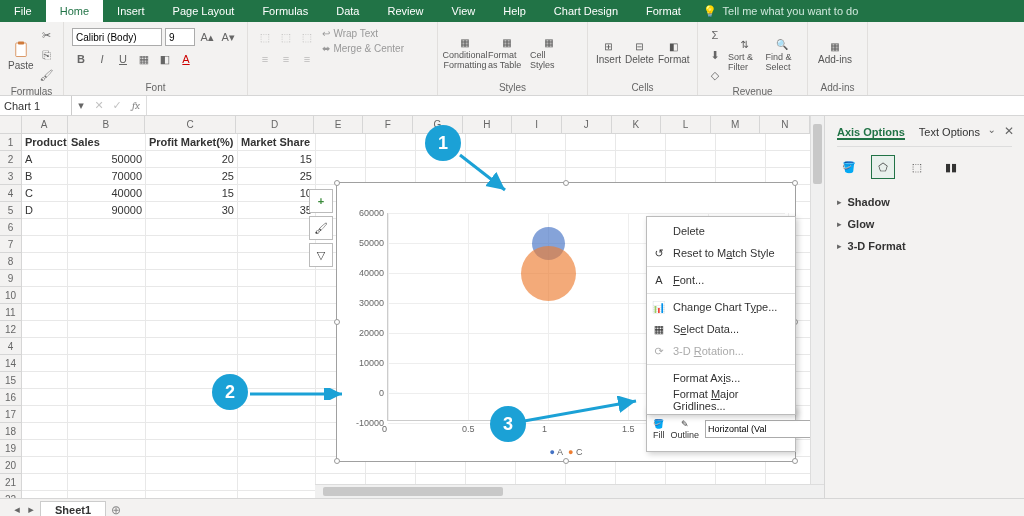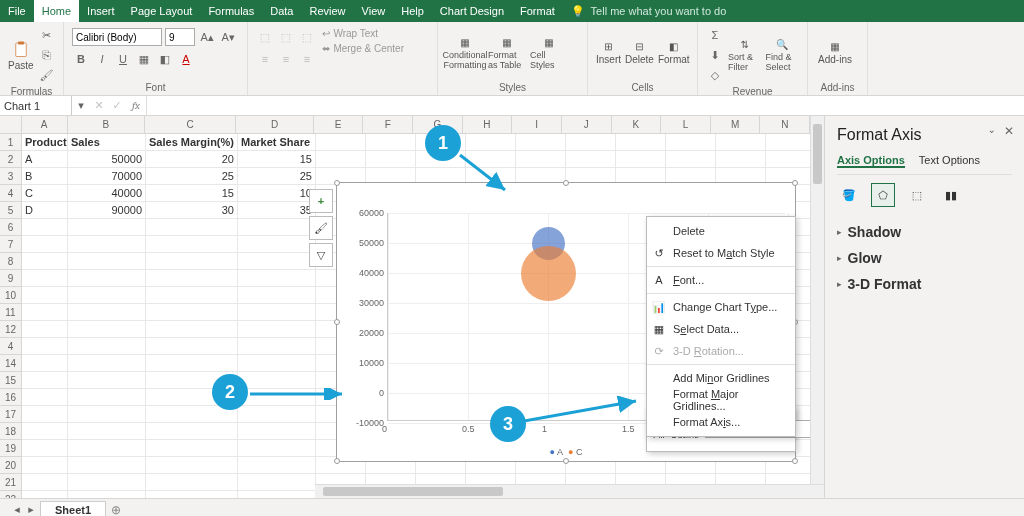--- a/index.html
+++ b/index.html
@@ -1,18 +1,18 @@
 <!DOCTYPE html>
 <html><head>
 <meta charset="utf-8">
 <style>
 *{box-sizing:border-box;margin:0;padding:0;font-family:"Segoe UI",Arial,sans-serif;user-select:none}
 body{width:1024px;height:516px;overflow:hidden;background:#fff;font-size:11px;color:#333}
 .titlebar{height:22px;background:#217346;display:flex;align-items:center}
-.tab{height:100%;display:flex;align-items:center;padding:0 8px;color:#fff;font-size:11px}
+.tab{height:100%;display:flex;align-items:center;padding:0 14px;color:#fff;font-size:11px}
 .tab.file{background:#217346}
 .tab.active{background:#fff;color:#217346}
 .tellme{color:#cfe8dc;margin-left:8px;display:flex;align-items:center;gap:6px}
 .ribbon{height:74px;background:#f3f2f1;border-bottom:1px solid #d6d6d6;display:flex}
 .group{border-right:1px solid #e1dfdd;padding:4px 8px 0;display:flex;flex-direction:column;justify-content:space-between}
 .glabel{text-align:center;font-size:10px;color:#666;padding:2px 0}
 .gicons{display:flex;align-items:center;gap:4px;flex:1}
 .bigbtn{display:flex;flex-direction:column;align-items:center;justify-content:center;width:38px;font-size:10px;gap:2px;color:#555}
 .bigbtn svg{width:18px;height:18px}
 .row{display:flex;align-items:center;gap:3px}
@@ -53,21 +53,21 @@
 .minisel{flex:1;height:18px;border:1px solid #ababab;font-size:9px;padding:0 2px;background:#fff}
 .annotation{position:absolute;width:36px;height:36px;border-radius:50%;background:#1ba1d6;color:#fff;display:flex;align-items:center;justify-content:center;font-size:18px;font-weight:700;z-index:20}
 .arrow{position:absolute;z-index:19}
 .pane{width:200px;background:#f3f2f1;border-left:1px solid #d6d6d6;padding:10px 12px}
 .panetitle{font-size:16px;color:#222;margin-bottom:10px}
 .panetabs{display:flex;gap:14px;font-size:11px;border-bottom:1px solid #ddd;padding-bottom:6px;margin-bottom:8px}
 .panetab.active{color:#217346;border-bottom:2px solid #217346;font-weight:600}
 .paneicons{display:flex;gap:10px;margin-bottom:12px}
 .paneicon{width:24px;height:24px;display:flex;align-items:center;justify-content:center;border:1px solid transparent}
 .paneicon.active{border-color:#217346;background:#e8f0ec}
-.section{font-size:14px;padding:5px 0;display:flex;align-items:center;gap:6px}
+.section{font-size:11px;padding:5px 0;display:flex;align-items:center;gap:6px}
 .section::before{content:"▸";font-size:9px;color:#666}
 .closebtn{position:absolute;top:8px;right:10px;font-size:12px;color:#666}
 .expandbtn{position:absolute;top:8px;right:28px;font-size:10px;color:#666}
 .sheettabs{height:22px;background:#f3f2f1;border-top:1px solid #d6d6d6;display:flex;align-items:center;padding-left:40px;gap:0}
 .shtab{background:#fff;border:1px solid #ccc;border-bottom:none;padding:2px 14px;font-size:11px;font-weight:600}
 .shadd{width:20px;text-align:center;color:#888;font-size:12px}
 .scroll{position:absolute;background:#f0f0f0}
 .scroll.h{left:315px;right:0;bottom:0;height:14px;border-top:1px solid #ddd}
 .scroll.v{top:0;right:0;bottom:14px;width:14px;border-left:1px solid #ddd}
 .thumb{position:absolute;background:#c8c8c8;border-radius:2px}
@@ -275,21 +275,21 @@
         <div class="rh">17</div>
         <div class="rh">18</div>
         <div class="rh">19</div>
         <div class="rh">20</div>
         <div class="rh">21</div>
         <div class="rh">22</div>
       </div>
     <div class="cells" id="cells">
         <div class="cell hdr" style="left: 0px; top: 0px; width: 46px;">Product</div>
         <div class="cell hdr" style="left: 46px; top: 0px; width: 78px;">Sales Revenue</div>
-        <div class="cell hdr" style="left: 124px; top: 0px; width: 92px;">Sales Margin(%)</div>
+        <div class="cell hdr" style="left: 124px; top: 0px; width: 92px;">Profit Market(%)</div>
         <div class="cell hdr" style="left: 216px; top: 0px; width: 78px;">Market Share</div>
         <div class="cell" style="left: 0px; top: 17px; width: 46px;">A</div>
         <div class="cell num" style="left: 46px; top: 17px; width: 78px;">50000</div>
         <div class="cell num" style="left: 124px; top: 17px; width: 92px;">20</div>
         <div class="cell num" style="left: 216px; top: 17px; width: 78px;">15</div>
         <div class="cell" style="left: 0px; top: 34px; width: 46px;">B</div>
         <div class="cell num" style="left: 46px; top: 34px; width: 78px;">70000</div>
         <div class="cell num" style="left: 124px; top: 34px; width: 92px;">25</div>
         <div class="cell num" style="left: 216px; top: 34px; width: 78px;">25</div>
         <div class="cell" style="left: 0px; top: 51px; width: 46px;">C</div>
@@ -691,27 +691,24 @@
       <div class="cmitem">
           <span class="ico">▦</span>
           <span>S<span class="u">e</span>lect Data...</span>
         </div>
       <div class="cmitem disabled">
           <span class="ico">⟳</span>
           <span>3-D <span class="u">R</span>otation...</span>
         </div>
       <div class="cmsep"></div>
       <div class="cmitem">
-          <span>Add Mi<span class="u">n</span>or Gridlines</span>
+          <span>Format Ax<span class="u">i</span>s...</span>
         </div>
       <div class="cmitem">
           <span>Format <span class="u">M</span>ajor Gridlines...</span>
-        </div>
-      <div class="cmitem">
-          <span>Format Ax<span class="u">i</span>s...</span>
         </div>
     </div>
 
     <div class="minitoolbar">
       <div class="minibtn">
           <span>🪣</span>
           <span>Fill</span>
         </div>
       <div class="minibtn">
           <span>✎</span>
@@ -742,21 +739,20 @@
         <div class="thumb" style="top:8px;left:2px;right:2px;height:60px"></div>
       </div>
     <div class="scroll h">
         <div class="thumb" style="left:8px;top:2px;bottom:2px;width:180px"></div>
       </div>
   </div>
 
   <div class="pane" style="position:relative">
     <div class="expandbtn">⌄</div>
     <div class="closebtn">✕</div>
-    <div class="panetitle">Format Axis</div>
     <div class="panetabs">
       <div class="panetab active">Axis Options</div>
       <div class="panetab">Text Options</div>
     </div>
     <div class="paneicons">
       <div class="paneicon">
           <span>🪣</span>
         </div>
       <div class="paneicon active">
           <span>⬠</span>

